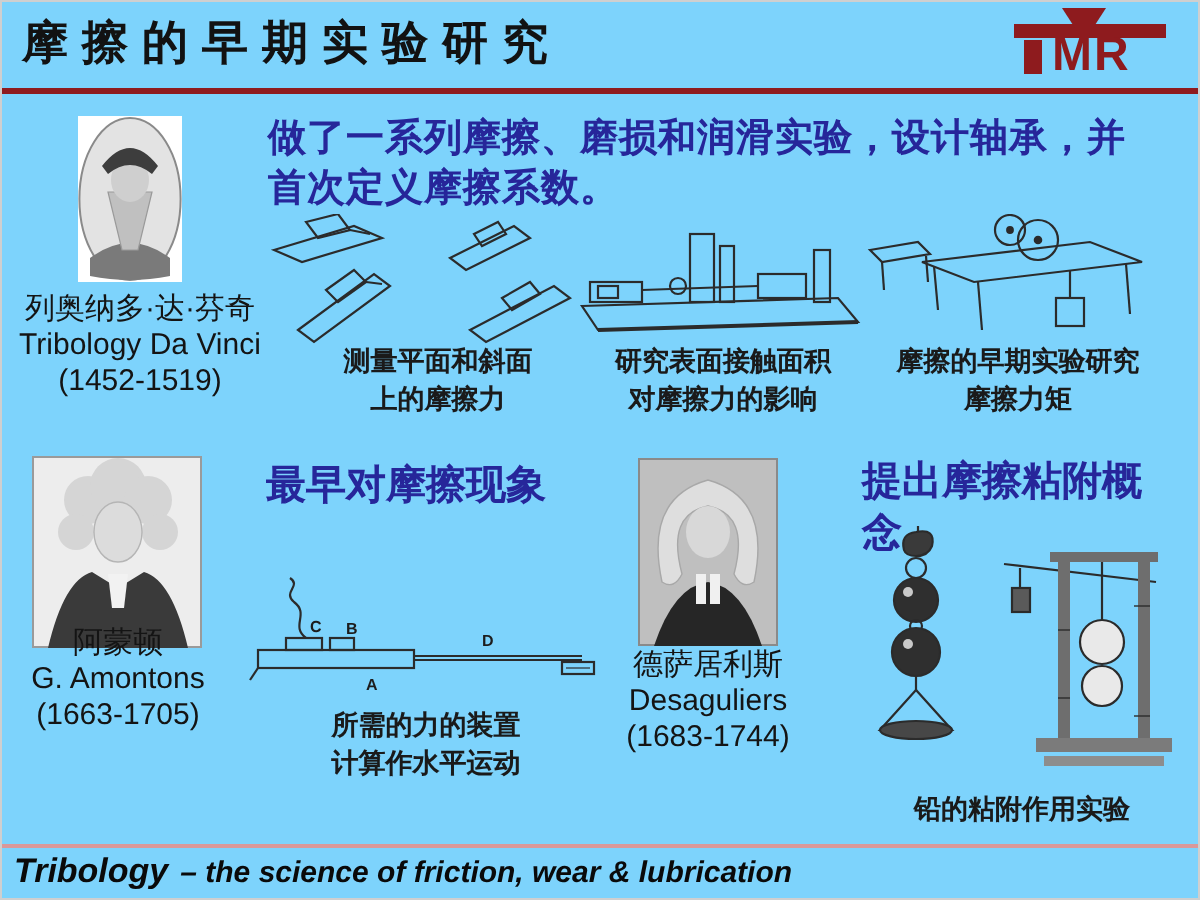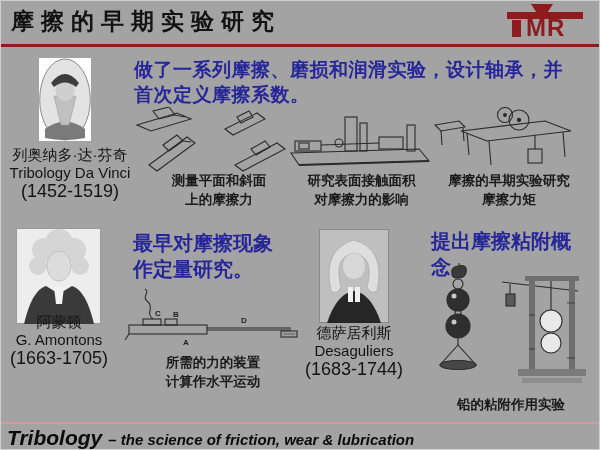--- a/index.html
+++ b/index.html
@@ -1,17 +1,17 @@
 <!DOCTYPE html>
 <html><head>
 <meta charset="utf-8">
 <style>
   html,body{margin:0;padding:0;background:#888;}
   #slide{
-    position:relative;width:600px;height:450px;background:#a3a3a3;
+    position:relative;width:600px;height:450px;background:#7dd3fc;
     font-family:"Liberation Sans",sans-serif;overflow:hidden;
     box-sizing:border-box;border:1px solid #cfcfcf;
   }
   .abs{position:absolute;}
   
   .title{
     left:10px;top:5px;font-family:"DejaVu Serif",serif;font-weight:bold;
     font-size:23px;color:#121212;letter-spacing:7px;white-space:nowrap;
   }
   .rule{left:0;top:43px;width:600px;height:3px;background:#8e1b1e;}
@@ -20,33 +20,33 @@
   .logo-topbar{position:absolute;left:8px;top:8px;width:76px;height:7px;background:#8e1b1e;}
   .logo-stem{position:absolute;left:13px;top:16px;width:9px;height:17px;background:#8e1b1e;}
   .logo-text{position:absolute;left:27px;top:10px;font-size:24px;font-weight:900;color:#8e1b1e;letter-spacing:1px;font-family:"Liberation Sans",sans-serif;}
   .logo-tri{position:absolute;left:32px;top:0px;width:0;height:0;
     border-left:11px solid transparent;border-right:11px solid transparent;border-top:17px solid #8e1b1e;}
   
   .portrait{background:#fff;}
   .pcap{text-align:center;color:#141414;line-height:18px;}
   .pcap .cn{font-size:15px;}
   .pcap .en{font-size:15px;}
-  .pcap .yr{font-size:18px;}
+  .pcap .yr{font-size:15px;}
   
   .blue{color:#26269a;font-weight:bold;}
   .desc-main{left:133px;top:56px;width:462px;font-size:19px;line-height:25px;letter-spacing:0.5px;}
   .desc-amontons{left:132px;top:229px;width:175px;font-size:20px;line-height:26px;}
   .desc-desaguliers{left:430px;top:227px;width:165px;font-size:20px;line-height:26px;}
   
   .sketch svg{display:block;}
   .scap{color:#1a1a1a;font-size:13.5px;font-weight:bold;text-align:center;line-height:19px;}
   
   .footer-line{left:0;top:421px;width:600px;height:2px;background:#d9989a;}
   .footer{left:6px;top:425px;display:flex;align-items:baseline;color:#0a0a0a;white-space:nowrap;}
-  .footer .brand{font-size:21px;font-weight:bold;font-style:italic;}
+  .footer .brand{font-size:17px;font-weight:bold;font-style:italic;}
   .footer .tag{font-size:15px;font-weight:bold;font-style:italic;margin-left:6px;}
 </style>
 </head>
 <body>
 
 <div id="slide">
 
   <div class="abs title">摩擦的早期实验研究</div>
   <div class="abs logo-box">
     <div class="logo-topbar"></div>
@@ -156,21 +156,20 @@
     </svg>
   </div>
   <div class="abs pcap" style="left:2px;top:312px;width:112px;">
     <div class="cn">阿蒙顿</div>
     <div class="en">G. Amontons</div>
     <div class="yr">(1663-1705)</div>
   </div>
 
   <div class="abs blue desc-amontons">
     <div>最早对摩擦现象</div>
-    <div>作定量研究。</div>
   </div>
 
   <div class="abs sketch" style="left:122px;top:286px;">
     <svg width="178" height="66" viewBox="0 0 178 66">
       <g fill="none" stroke="#2b2b2b" stroke-width="1.1">
         <rect x="6" y="38" width="78" height="9"></rect>
         <rect x="20" y="32" width="18" height="6"></rect>
         <rect x="42" y="32" width="12" height="6"></rect>
         <path d="M30,32 C22,26 32,20 24,14 C18,9 28,6 22,2"></path>
         <line x1="84" y1="41" x2="168" y2="41"></line>

